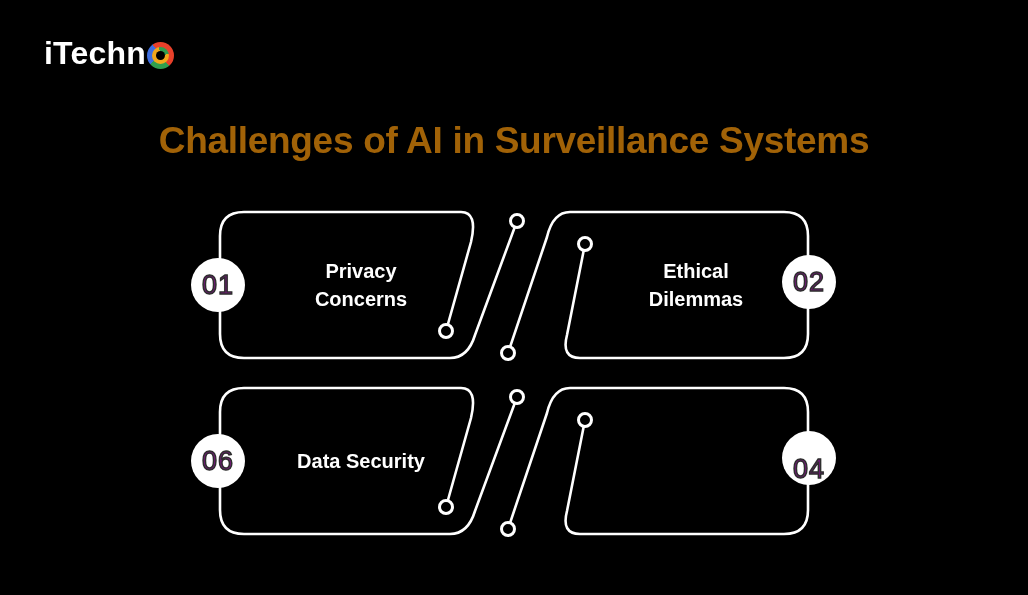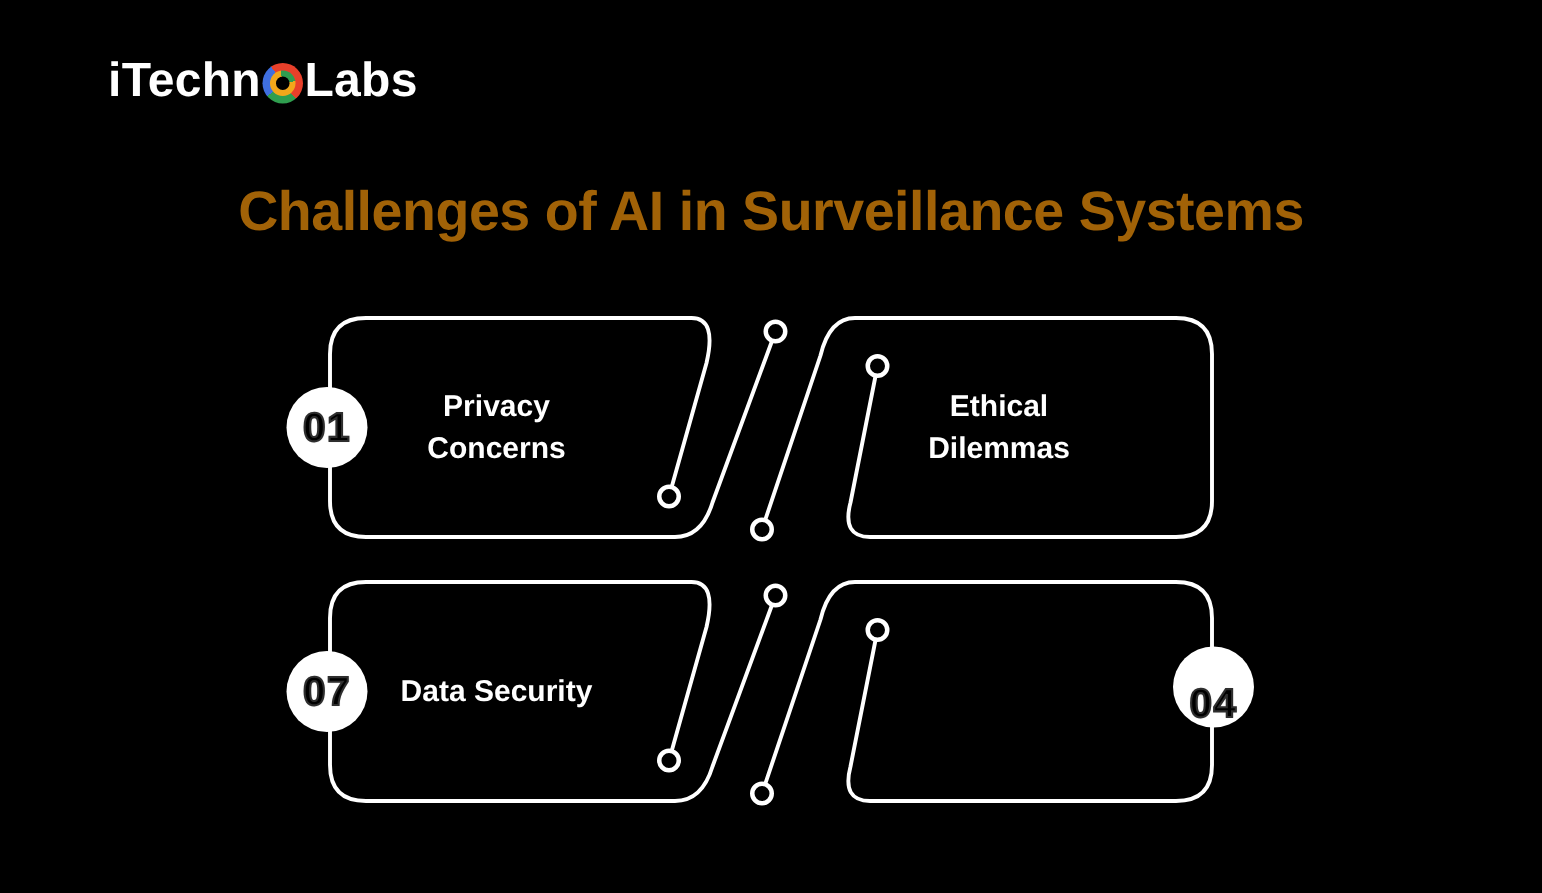--- a/index.html
+++ b/index.html
@@ -22,21 +22,20 @@
     left: 44px;
     top: 33px;
     height: 40px;
     display: flex;
     align-items: center;
     color: #ffffff;
     font-size: 32px;
     font-weight: 700;
     letter-spacing: 0.2px;
     white-space: nowrap;
-    margin-left: 28px;
   }
   .logo-o {
     position: relative;
     display: inline-block;
     width: 27px;
     height: 27px;
     margin: 4px 1px 0 1px;
     border-radius: 50%;
     background: conic-gradient(from 0deg,
       #e8402a 0deg 140deg,
@@ -84,58 +83,57 @@
     height: 595px;
   }
 
   
   .card-label {
     position: absolute;
     width: 170px;
     height: 64px;
     display: flex;
     align-items: center;
-    justify-content: flex-start;
+    justify-content: flex-end;
     text-align: center;
     color: #ffffff;
     font-size: 20px;
     font-weight: 700;
     line-height: 28px;
   }
   .card-label .inner { width: 140px; }
 
   
   .badge {
     position: absolute;
     width: 54px;
     height: 54px;
     border-radius: 50%;
     background: #ffffff;
     display: flex;
     align-items: center;
     justify-content: center;
   }
   .badge span {
-    color: #000000;
+    color: #701a75;
     font-size: 27px;
-    font-weight: 700;
+    font-weight: 400;
     letter-spacing: 1px;
     -webkit-text-stroke: 1.4px #2e2e2e;
     text-shadow: 0 0 1px #2e2e2e;
   }
 </style>
 </head>
 <body>
 
 <div class="stage">
 
   <div class="logo">
     <span>iTechn</span>
       <span class="logo-o"></span>
-      <span>Labs</span>
   </div>
 
   <div class="title">Challenges of AI in Surveillance Systems</div>
 
   <svg class="diagram" viewBox="0 0 1028 595" fill="none" stroke="#ffffff" stroke-width="2.6" stroke-linecap="round" stroke-linejoin="round">
 
     <path d="M 446 331 L 471 242 Q 478 212 461 212 L 244 212 Q 220 212 220 236
              L 220 334 Q 220 358 244 358 L 450 358 Q 468 358 475 335 L 517 221"></path>
 
     <path d="M 508 353 L 547 237 Q 553 212 570 212 L 784 212 Q 808 212 808 236
@@ -165,20 +163,23 @@
   <div class="card-label" style="left:596px; top:253px;">
     <div class="inner">Ethical Dilemmas</div>
   </div>
   <div class="card-label" style="left:261px; top:429px;">
     <div class="inner">Data Security</div>
   </div>
 
   <div class="badge" style="left:191px; top:258px;">
     <span>01</span>
   </div>
+  <div class="badge" style="left:782px; top:255px;">
+    <span>02</span>
+  </div>
   <div class="badge" style="left:191px; top:434px;">
-    <span>07</span>
+    <span>06</span>
   </div>
   <div class="badge" style="left:782px; top:431px;align-items:flex-end;">
     <span>04</span>
   </div>
 
 </div>
 
 </body></html>

